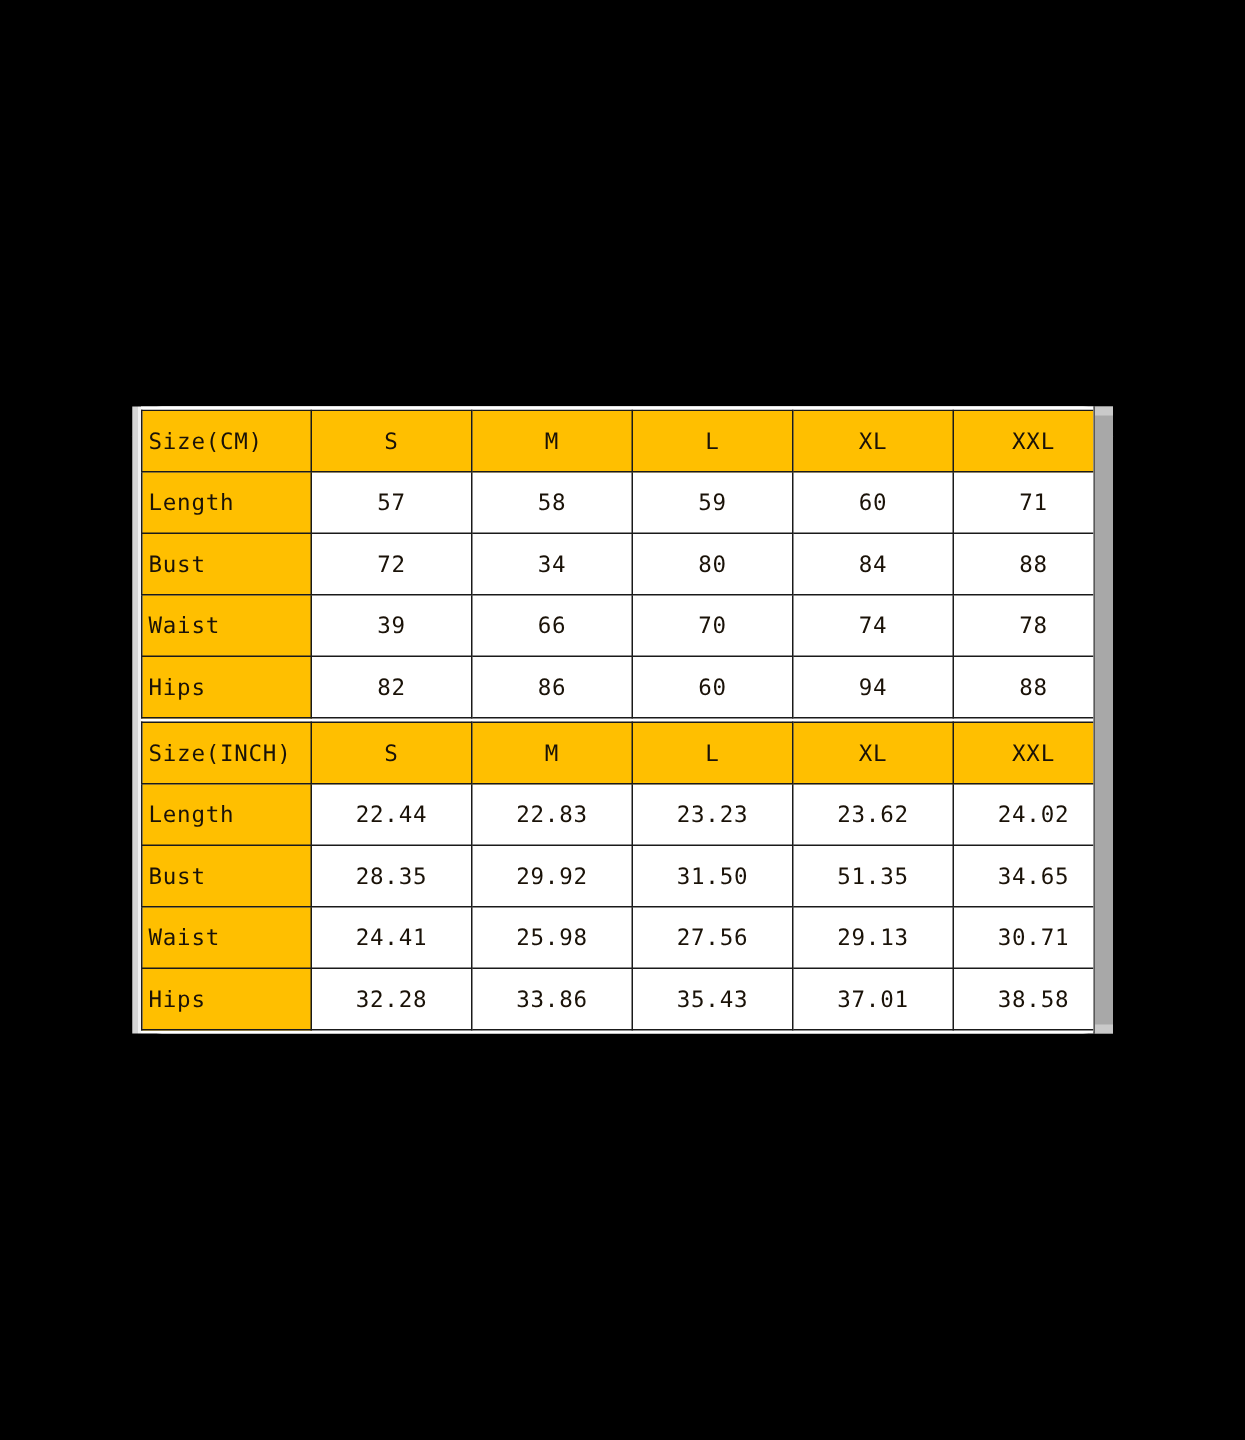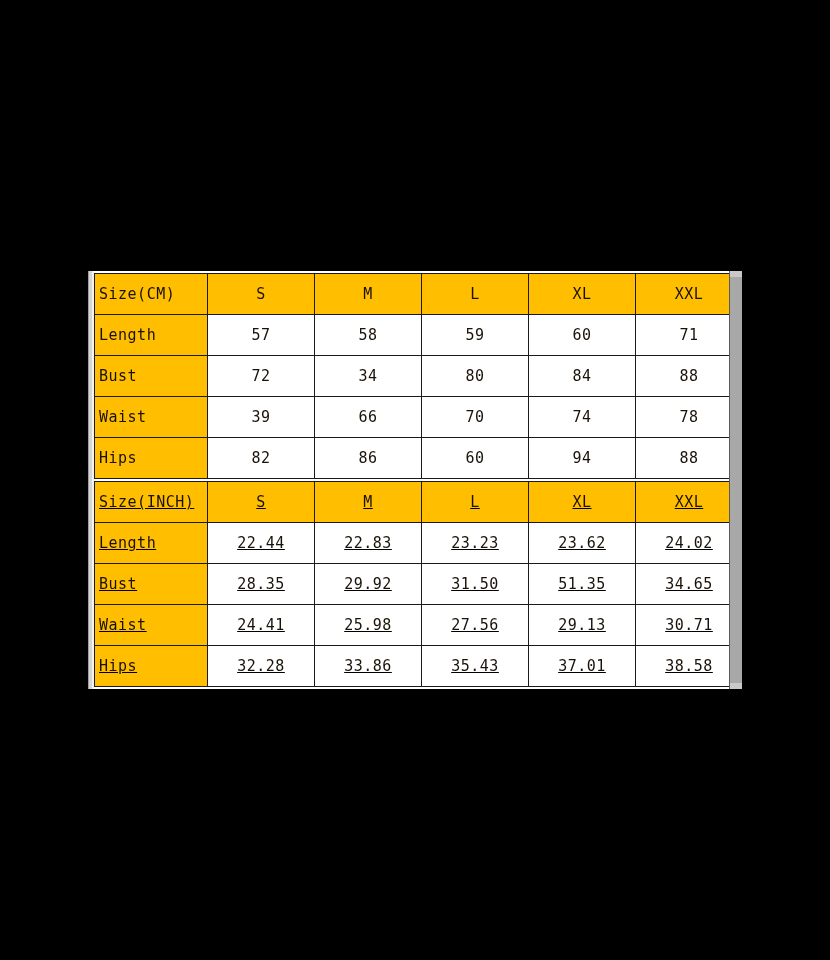--- a/index.html
+++ b/index.html
@@ -71,21 +71,20 @@
   }
 
   
   table.size-table {
     border-collapse: collapse;
     width: 100%;
     table-layout: fixed;
   }
   table.size-table + table.size-table {
     margin-top: 2px;
-    text-decoration: underline;
   }
   table.size-table td,
   table.size-table th {
     border: 1px solid #1a1a1a;
     height: 41px;
     padding: 0 4px;
     font-size: 15px;
     font-weight: normal;
     color: #1a1208;
     letter-spacing: 0.5px;

